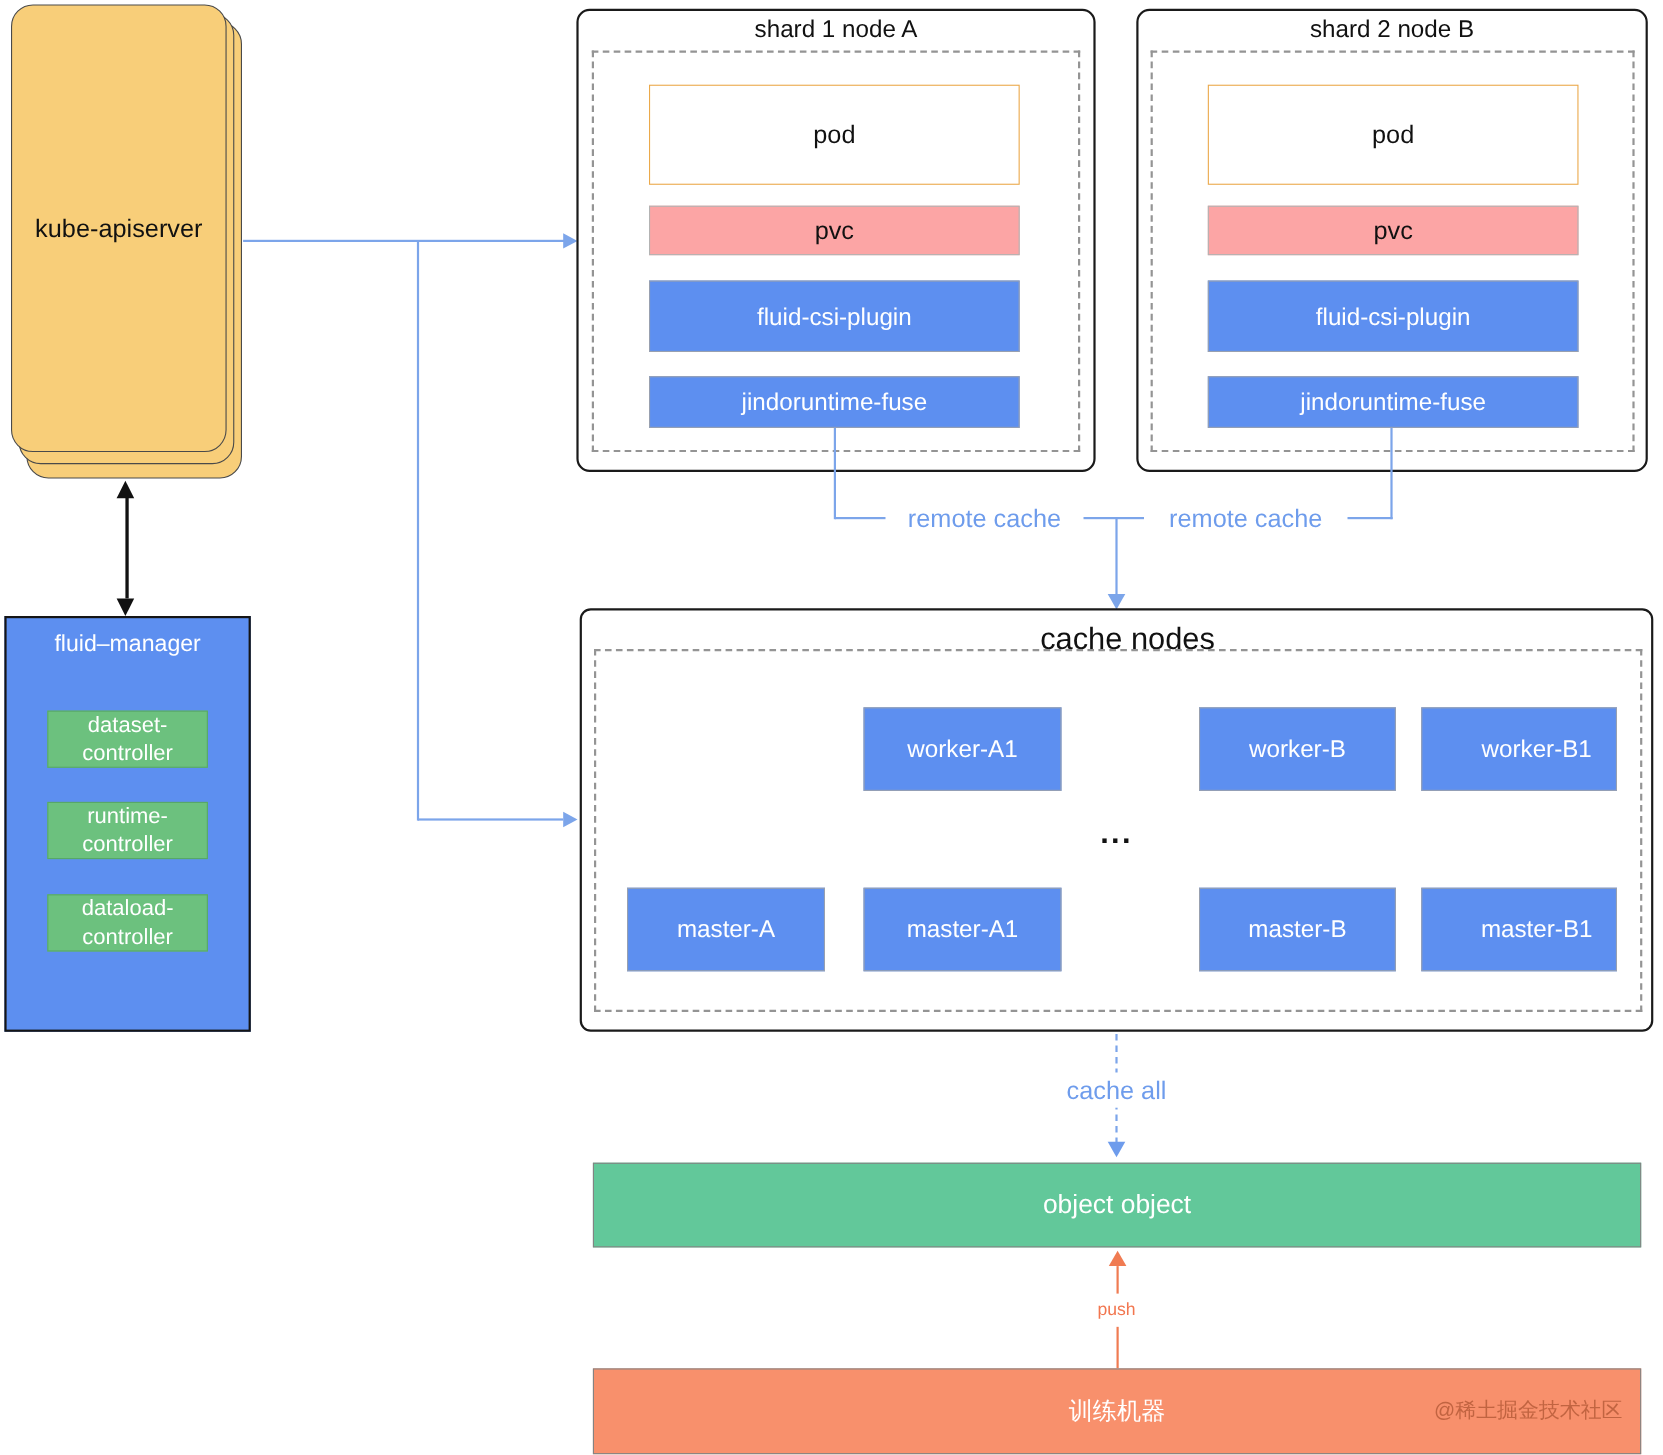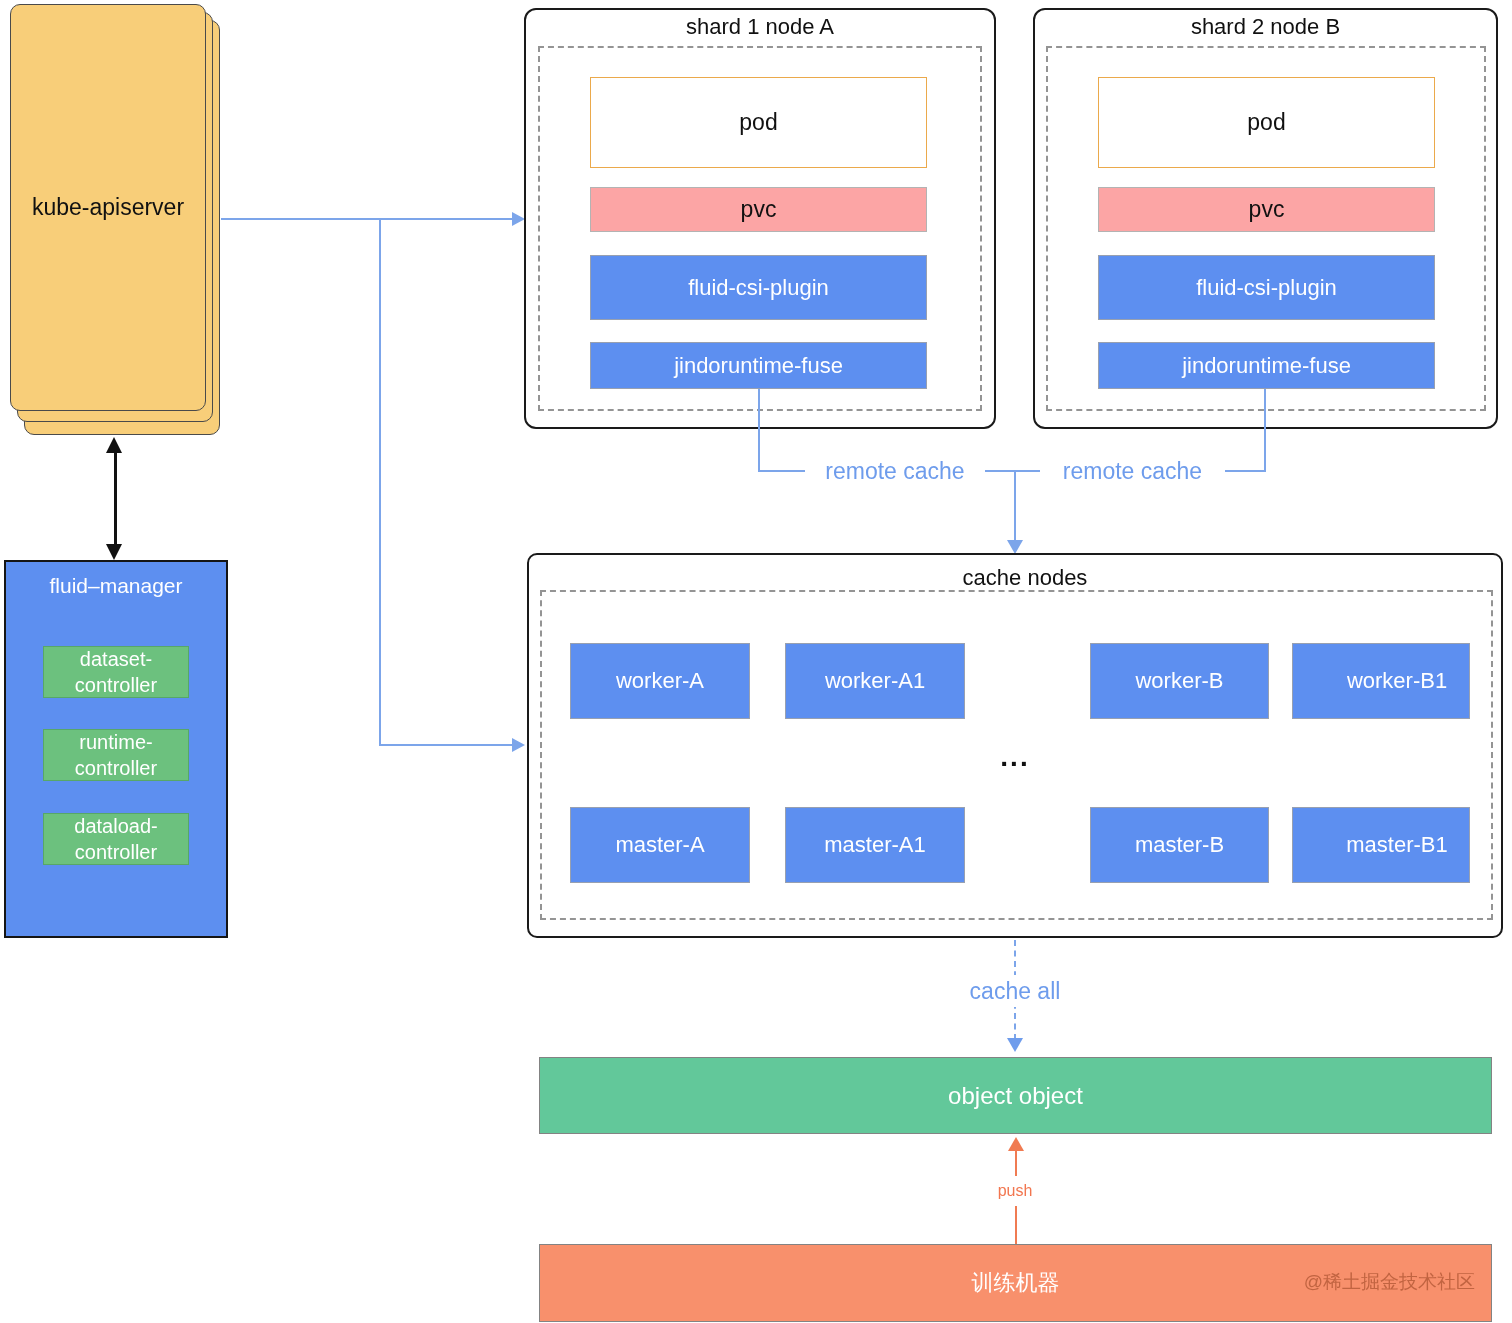--- a/index.html
+++ b/index.html
@@ -2,21 +2,21 @@
 <html><head>
 <meta charset="utf-8">
 <style>
   * { margin:0; padding:0; box-sizing:border-box; }
   html,body { background:#ffffff; }
   body { font-family:"Liberation Sans","DejaVu Sans",sans-serif; }
   #stage { position:relative; width:1512px; height:1323px; background:#fff; overflow:hidden; }
   .abs { position:absolute; }
 
   
-  .kube-card { position:absolute; width:196px; height:407px; background:#F8CE79; border:1.5px solid #4a4a4a; border-radius:10px; }
+  .kube-card { position:absolute; width:196px; height:407px; background:#F8CE79; border:1.5px solid #4a4a4a; border-radius:20px; }
   #kube-back { left:24px; top:20px; height:415px; }
   #kube-mid  { left:17px; top:12px; height:410px; }
   #kube-front{ left:10px; top:4px;  display:flex; align-items:center; justify-content:center; }
   #kube-front span { font-size:23px; color:#111; }
 
   
   .blk-line { position:absolute; left:114px; top:452px; width:3px; height:92px; background:#111; }
   .blk-arrow-up { position:absolute; left:106px; top:437px; width:0; height:0;
     border-left:8px solid transparent; border-right:8px solid transparent; border-bottom:16px solid #111; }
   .blk-arrow-down { position:absolute; left:106px; top:544px; width:0; height:0;
@@ -50,21 +50,21 @@
   .pvc { height:45px; background:#fca5a5; border:1px solid #b3b3b3; color:#111; font-size:23px; }
   .blue-node { background:#5D8FF0; color:#fff; font-size:22px; border:1px solid #98a0b0; }
 
   
   .line-label { position:absolute; display:flex; align-items:center; justify-content:center;
     background:#fff; color:#6E9CEC; font-size:23px; z-index:5; }
   .dashed-vline { position:absolute; width:0; border-left:2px dashed #7CA5EA; }
 
   
   #cache-box { left:527px; top:553px; width:976px; height:385px; background:#fff; border:2.5px solid #1a1a1a; border-radius:10px; }
-  #cache-title { position:absolute; top:10px; left:0; width:100%; text-align:center; font-size:22px; color:#111;padding-left:20px; }
+  #cache-title { position:absolute; top:10px; left:0; width:100%; text-align:center; font-size:28px; color:#111;padding-left:20px; }
   #cache-dashed { left:540px; top:590px; width:953px; height:330px; }
   .cnode { position:absolute; height:76px; background:#5D8FF0; border:1px solid #98a0b0;
     display:flex; align-items:center; justify-content:center; color:#fff; font-size:22px; }
   .wrow { top:643px; } .mrow { top:807px; }
   .col1 { left:570px; width:180px; } .col2 { left:785px; width:180px; }
   .col3 { left:1090px; width:179px; } .col4 { left:1292px; width:178px;padding-left:32px; }
   #ellipsis { left:990px; top:740px; width:50px; height:34px; display:flex; align-items:center; justify-content:center;
     font-size:28px; font-weight:bold; color:#111; letter-spacing:2px; }
 
   
@@ -137,23 +137,20 @@
   <div class="line-label" style="left:805px; top:455px; width:180px; height:32px;">remote cache</div>
   <div class="line-label" style="left:1040px; top:455px; width:185px; height:32px;">remote cache</div>
   <div class="bline" style="left:1014px; top:471px; width:2px; height:70px;"></div>
   <div class="barrow-down" style="left:1007px; top:540px; border-top-color:#7CA5EA;"></div>
 
   <div class="abs" id="cache-box">
     <div id="cache-title">cache nodes</div>
   </div>
   <div class="dashed-box" id="cache-dashed"></div>
 
-  <div class="cnode wrow col1">
-      <span>worker-A</span>
-    </div>
   <div class="cnode wrow col2">
       <span>worker-A1</span>
     </div>
   <div class="cnode wrow col3">
       <span>worker-B</span>
     </div>
   <div class="cnode wrow col4">
       <span>worker-B1</span>
     </div>
 

